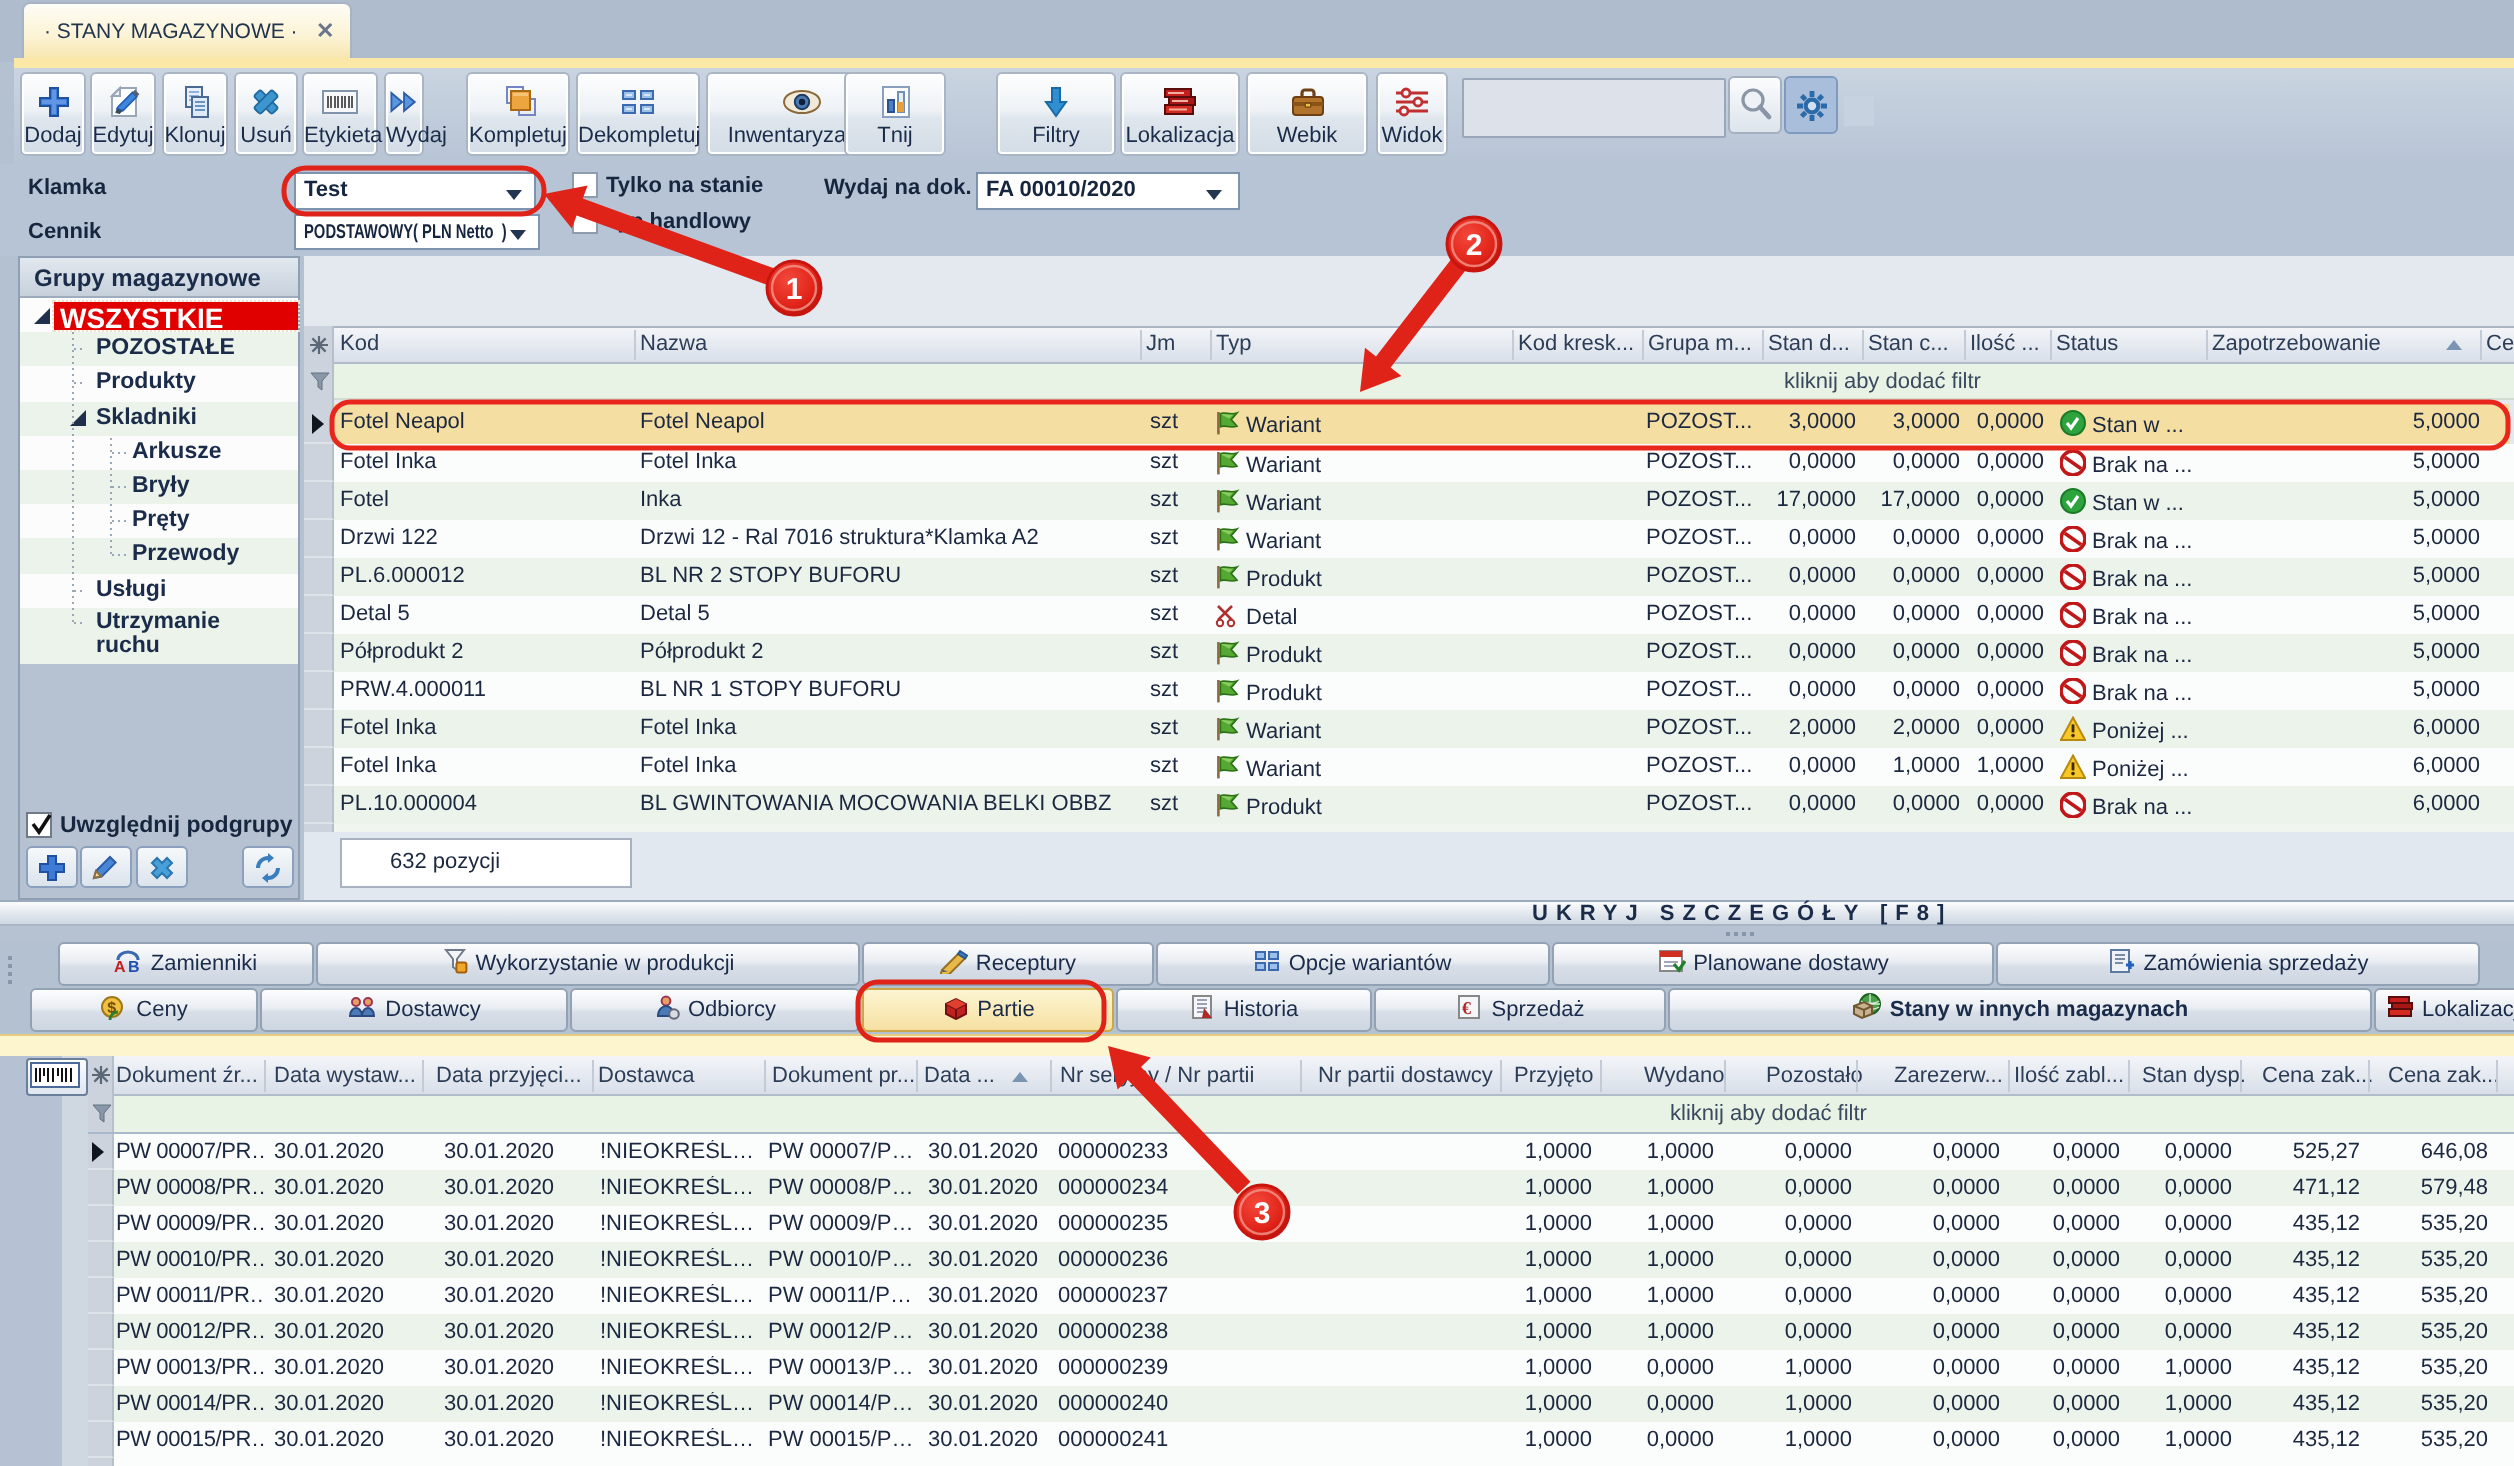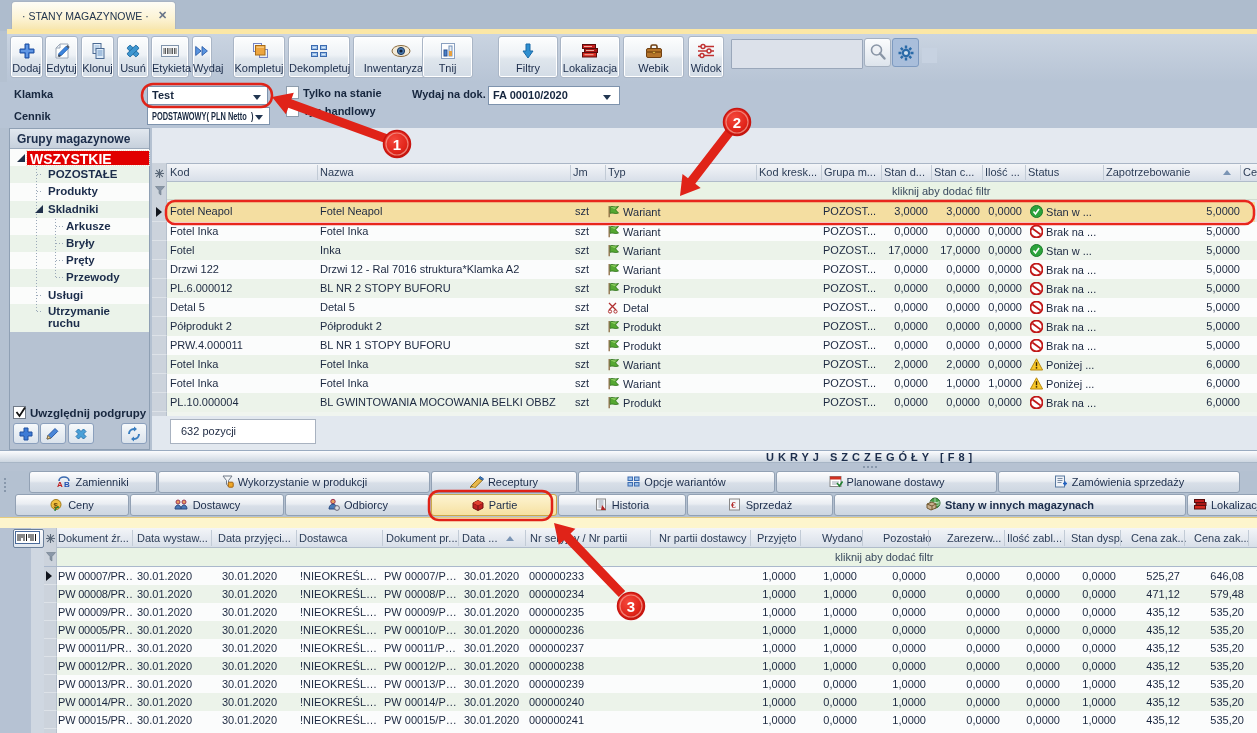--- a/index.html
+++ b/index.html
@@ -558,21 +558,21 @@
 <div class="cell" style="left:878px;top:3px;width:120px"><span class="ticon"><svg width="13" height="13" viewBox="0 0 13 13">
             <circle cx="6.5" cy="6.5" r="6" fill="#fff" stroke="#c01818" stroke-width="1.8"></circle>
             <path d="M2.4 3.6l8.2 5.8" stroke="#c01818" stroke-width="1.8"></path>
           </svg></span> Brak na ...</div>
 <div class="cell num" style="left:988px;top:3px;width:100px">6,0000</div>
 </div>
 <div class="ab" style="left:0;top:284px;width:15px;height:4px;background:#ccd3dc;border-right:1px solid #b6c0cc"></div>
 <div class="ab" style="left:15px;top:284px;width:1090px;height:4px;background:#f0f5ef"></div>
 <div class="ab" style="left:0;top:288px;width:100%;height:34px;background:#e2e8ef"></div>
 <div class="ab" style="left:18px;top:291px;width:146px;height:25px;background:#fff;border:1px solid #a8b2c0">
-      <div style="margin:5px 0 0 10px">632 pozycji</div>
+      <div style="margin:5px 0 0 24px">632 pozycji</div>
     </div>
 </div>
 
 <div class="ab" style="left:0;top:450px;width:1257px;height:13px;background:linear-gradient(#fbfcfd,#cdd6e1);border-top:1px solid #9aabc0;border-bottom:1px solid #a8b6c6"></div>
 <div class="ab b" style="left:766px;top:451px;letter-spacing:4px;color:#1b2c4a">UKRYJ SZCZEGÓŁY [F8]</div>
 <div class="ab" style="left:0;top:463px;width:1257px;height:8px;background:#b6c2d2"></div>
 <div class="ab" style="left:863px;top:466px;width:16px;height:2px;background:repeating-linear-gradient(90deg,#8797ab 0 2px,transparent 2px 4px)"></div>
 
 <div class="tab2" style="left:29px;top:471px;width:128px"><span class="ticon" style="margin-right:4px"><svg width="14" height="13" viewBox="0 0 14 13">
         <path d="M2 6a5 4 0 0110 0" fill="none" stroke="#3a6ab0" stroke-width="1.6"></path>
@@ -758,21 +758,21 @@
 <div class="cell num" style="left:836px;top:3px;width:90px">0,0000</div>
 <div class="cell num" style="left:910px;top:3px;width:90px">0,0000</div>
 <div class="cell num" style="left:970px;top:3px;width:90px">0,0000</div>
 <div class="cell num" style="left:1026px;top:3px;width:90px">0,0000</div>
 <div class="cell num" style="left:1090px;top:3px;width:90px">435,12</div>
 <div class="cell num" style="left:1154px;top:3px;width:90px">535,20</div>
 </div>
 <div class="row" style="top:93px;height:18px">
 <div class="ab" style="left:44px;top:0;width:13px;height:18px;background:#ccd3dc;border-right:1px solid #b6c0cc;border-bottom:1px solid #dde2e8"></div>
 <div class="ab" style="left:57px;top:0;width:1200px;height:18px;background:#ecf3ea"></div>
-<div class="cell" style="left:58px;top:3px;width:75px;letter-spacing:-.2px">PW 00005/PR…</div>
+<div class="cell" style="left:58px;top:3px;width:75px;letter-spacing:-.2px">PW 00010/PR…</div>
 <div class="cell" style="left:137px;top:3px;width:70px">30.01.2020</div>
 <div class="cell" style="left:222px;top:3px;width:70px">30.01.2020</div>
 <div class="cell" style="left:300px;top:3px;width:80px">!NIEOKREŚL…</div>
 <div class="cell" style="left:384px;top:3px;width:74px">PW 00010/P…</div>
 <div class="cell" style="left:464px;top:3px;width:62px">30.01.2020</div>
 <div class="cell" style="left:529px;top:3px;width:100px">000000236</div>
 <div class="cell num" style="left:706px;top:3px;width:90px">1,0000</div>
 <div class="cell num" style="left:767px;top:3px;width:90px">1,0000</div>
 <div class="cell num" style="left:836px;top:3px;width:90px">0,0000</div>
 <div class="cell num" style="left:910px;top:3px;width:90px">0,0000</div>

